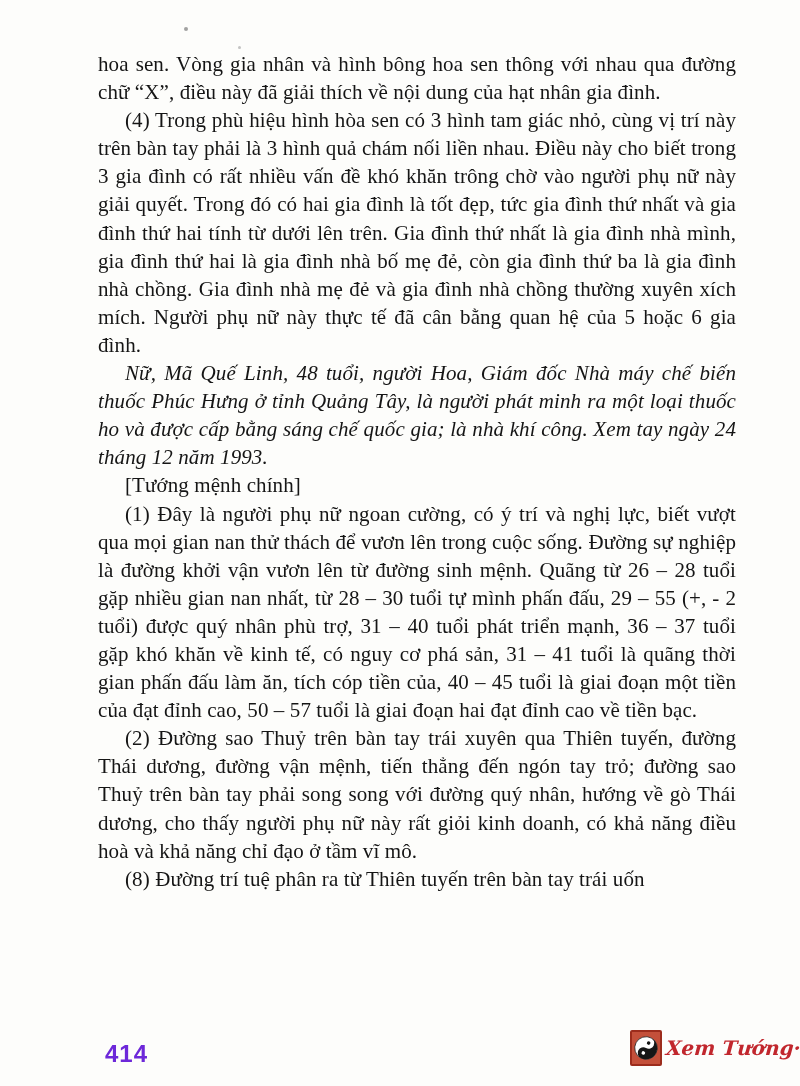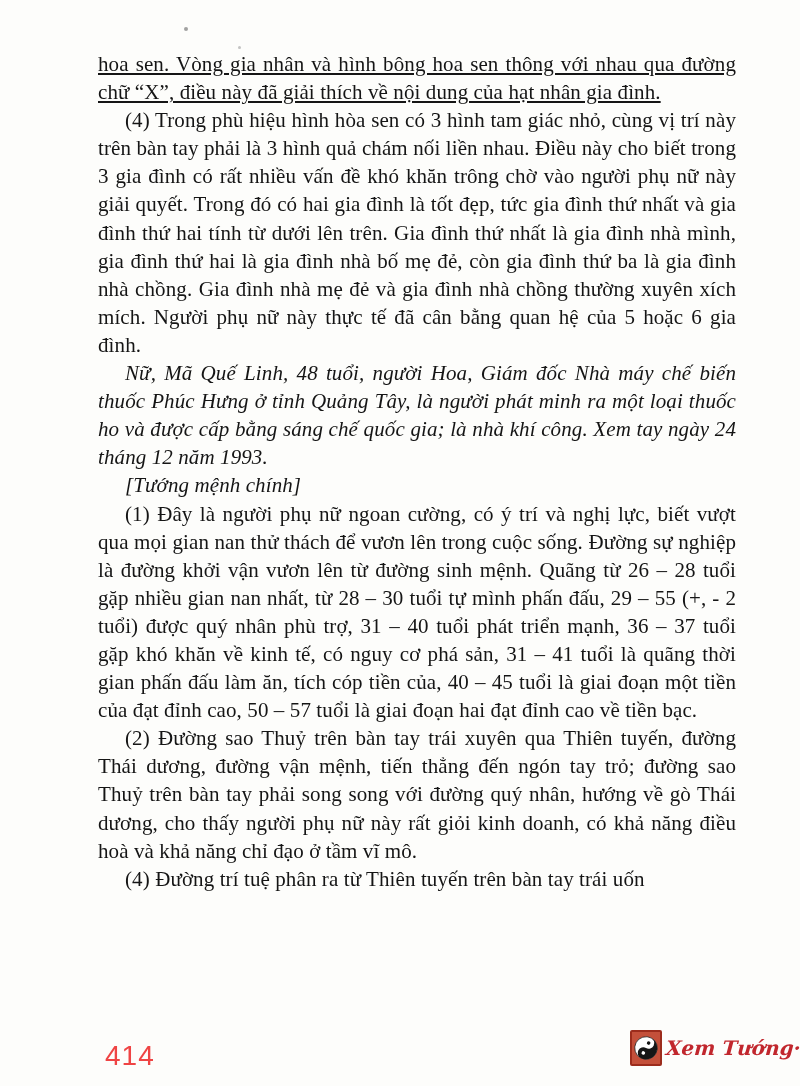--- a/index.html
+++ b/index.html
@@ -30,34 +30,34 @@
     width: 638px;
     font-size: 21px;
     line-height: 28.1px;
     text-align: justify;
     letter-spacing: 0.1px;
   }
   .para {
     margin: 0;
     text-indent: 27px;
   }
-  .para.no-indent { text-indent: 0; text-decoration: underline; }
+  .para.no-indent { text-indent: 0; }
   .para.bold-italic {
     font-weight: normal;
     font-style: italic;
   }
-  .para.italic { font-style: italic; }
+  .para.italic { }
   .page-number {
     position: absolute;
     left: 105px;
     top: 1040px;
     font-family: "Liberation Sans", sans-serif;
-    font-weight: normal;
-    font-size: 28px;
-    color: #ef4444;
+    font-weight: bold;
+    font-size: 24px;
+    color: #6d28d9;
     letter-spacing: 1px;
   }
   .watermark {
     position: absolute;
     left: 630px;
     top: 1030px;
     display: flex;
     align-items: center;
     gap: 4px;
   }
@@ -91,21 +91,21 @@
   <div class="speck s1"></div>
   <div class="speck s2"></div>
 
   <main class="text-block">
     <p class="para no-indent">hoa sen. Vòng gia nhân và hình bông hoa sen thông với nhau qua đường chữ “X”, điều này đã giải thích về nội dung của hạt nhân gia đình.</p>
     <p class="para">(4) Trong phù hiệu hình hòa sen có 3 hình tam giác nhỏ, cùng vị trí này trên bàn tay phải là 3 hình quả chám nối liền nhau. Điều này cho biết trong 3 gia đình có rất nhiều vấn đề khó khăn trông chờ vào người phụ nữ này giải quyết. Trong đó có hai gia đình là tốt đẹp, tức gia đình thứ nhất và gia đình thứ hai tính từ dưới lên trên. Gia đình thứ nhất là gia đình nhà mình, gia đình thứ hai là gia đình nhà bố mẹ đẻ, còn gia đình thứ ba là gia đình nhà chồng. Gia đình nhà mẹ đẻ và gia đình nhà chồng thường xuyên xích mích. Người phụ nữ này thực tế đã cân bằng quan hệ của 5 hoặc 6 gia đình.</p>
     <p class="para bold-italic">Nữ, Mã Quế Linh, 48 tuổi, người Hoa, Giám đốc Nhà máy chế biến thuốc Phúc Hưng ở tỉnh Quảng Tây, là người phát minh ra một loại thuốc ho và được cấp bằng sáng chế quốc gia; là nhà khí công. Xem tay ngày 24 tháng 12 năm 1993.</p>
     <p class="para italic">[Tướng mệnh chính]</p>
     <p class="para">(1) Đây là người phụ nữ ngoan cường, có ý trí và nghị lực, biết vượt qua mọi gian nan thử thách để vươn lên trong cuộc sống. Đường sự nghiệp là đường khởi vận vươn lên từ đường sinh mệnh. Quãng từ 26 – 28 tuổi gặp nhiều gian nan nhất, từ 28 – 30 tuổi tự mình phấn đấu, 29 – 55 (+, - 2 tuổi) được quý nhân phù trợ, 31 – 40 tuổi phát triển mạnh, 36 – 37 tuổi gặp khó khăn về kinh tế, có nguy cơ phá sản, 31 – 41 tuổi là quãng thời gian phấn đấu làm ăn, tích cóp tiền của, 40 – 45 tuổi là giai đoạn một tiền của đạt đỉnh cao, 50 – 57 tuổi là giai đoạn hai đạt đỉnh cao về tiền bạc.</p>
     <p class="para">(2) Đường sao Thuỷ trên bàn tay trái xuyên qua Thiên tuyến, đường Thái dương, đường vận mệnh, tiến thẳng đến ngón tay trỏ; đường sao Thuỷ trên bàn tay phải song song với đường quý nhân, hướng về gò Thái dương, cho thấy người phụ nữ này rất giỏi kinh doanh, có khả năng điều hoà và khả năng chỉ đạo ở tầm vĩ mô.</p>
-    <p class="para">(4) Đường trí tuệ phân ra từ Thiên tuyến trên bàn tay trái uốn</p>
+    <p class="para">(8) Đường trí tuệ phân ra từ Thiên tuyến trên bàn tay trái uốn</p>
   </main>
 
   <div class="page-number">414</div>
 
   <div class="watermark">
     <span class="wm-logo">
       <svg viewBox="0 0 100 100" width="24" height="24" aria-hidden="true">
         <circle cx="50" cy="50" r="47" fill="#ffffff" stroke="#222" stroke-width="3"></circle>
         <path d="M50,3 A47,47 0 0 1 50,97 A23.5,23.5 0 0 1 50,50 A23.5,23.5 0 0 0 50,3 Z" fill="#161616"></path>
         <circle cx="50" cy="26.5" r="7.5" fill="#161616"></circle>

